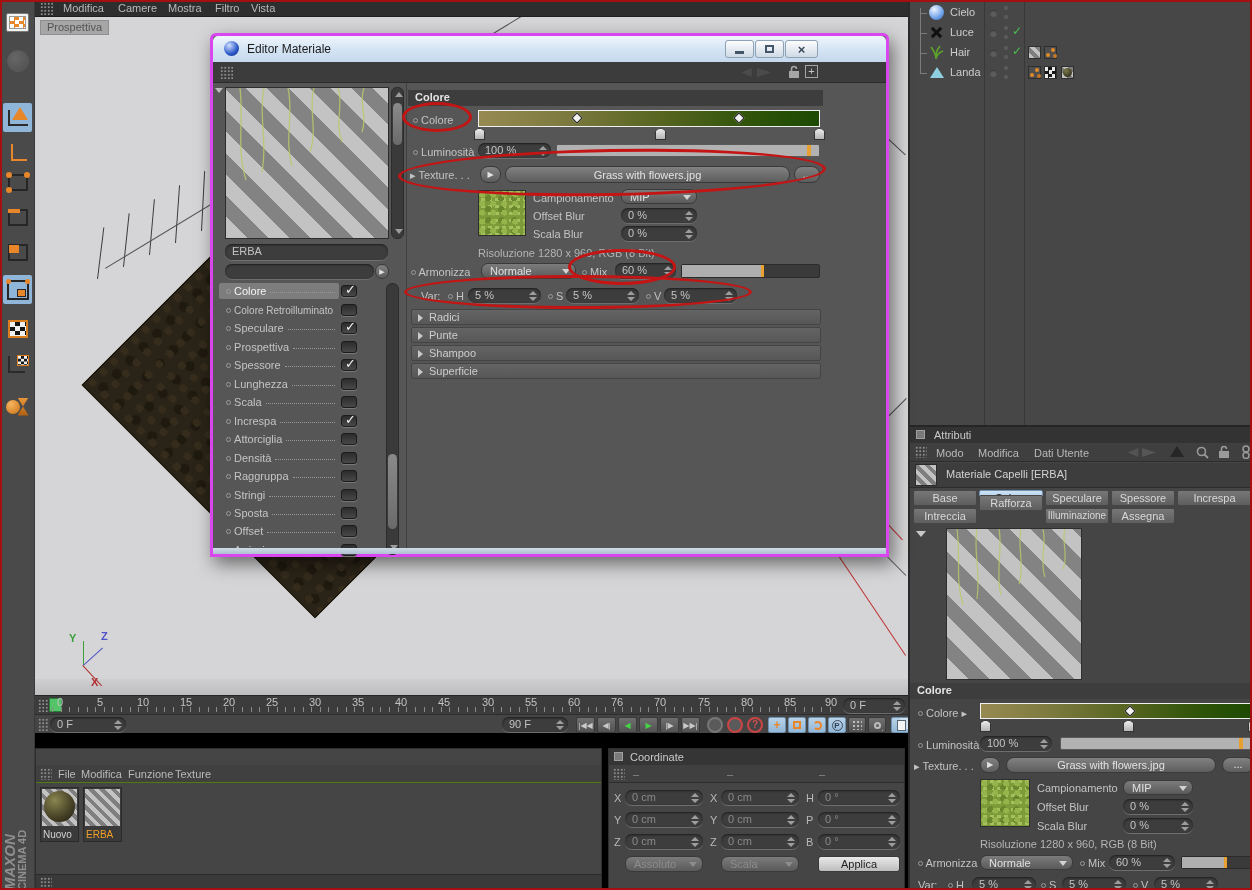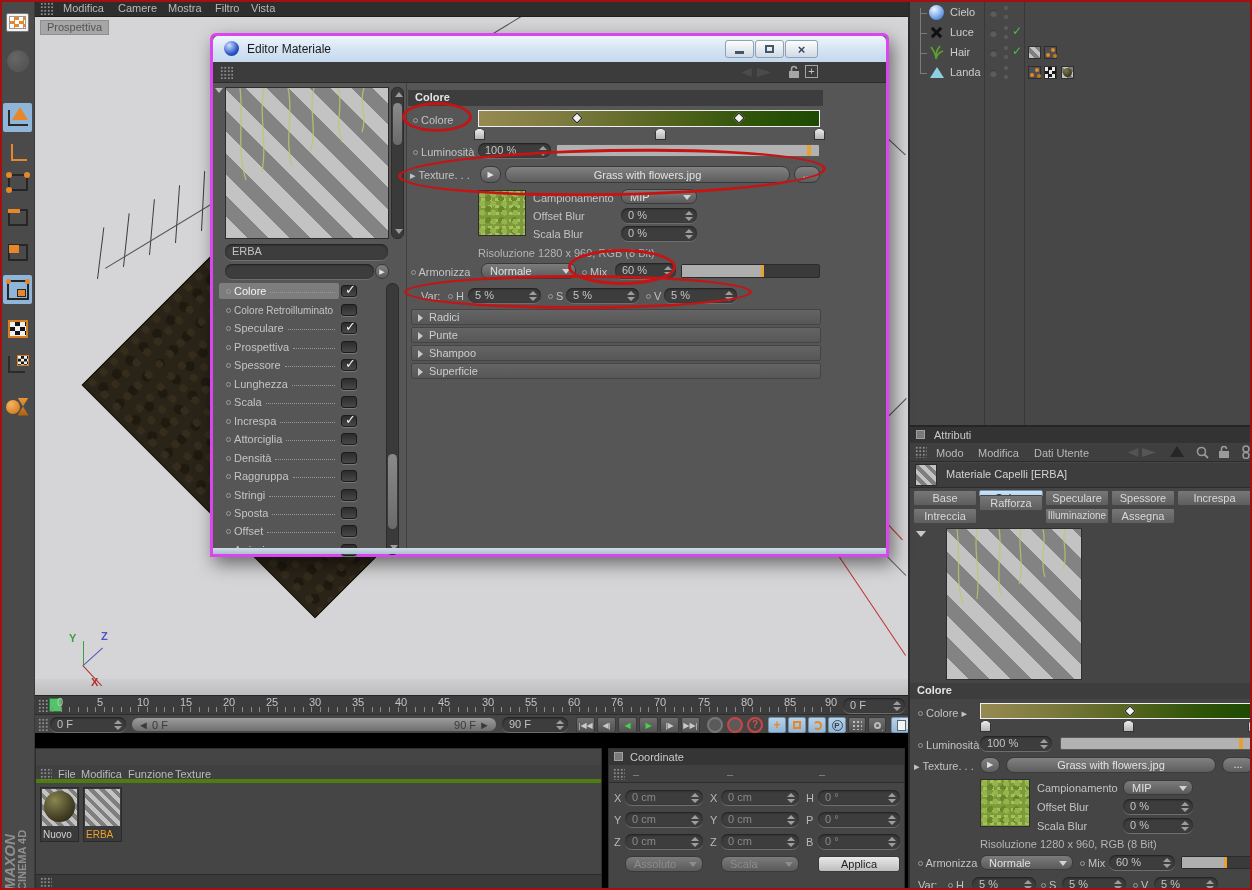--- a/index.html
+++ b/index.html
@@ -204,24 +204,20 @@
     <span class="lab" style="left:663px;top:0">75</span>
     <span class="lab" style="left:706px;top:0">80</span>
     <span class="lab" style="left:749px;top:0">85</span>
     <span class="lab" style="left:790px;top:0">90</span>
     <div class="fld" style="left:808px;top:2px;width:62px;height:15px"><span>0 F</span><i class="ud"></i></div>
   </div>
 
   <div class="abs" style="left:35px;top:714px;width:873px;height:19px;background:#454545;border-top:1px solid #2d2d2d">
     <div class="grip" style="left:3px;top:3px;width:10px;height:13px"></div>
     <div class="fld" style="left:15px;top:2px;width:76px;height:15px"><span>0 F</span><i class="ud"></i></div>
-    <div style="position:absolute;left:96px;top:2px;width:366px;height:15px;background:linear-gradient(#9c9c9c,#6e6e6e);border:1px solid #464646;border-radius:8px;color:#3a3a3a">
-      <span style="position:absolute;left:6px;top:1px">◄ <span>0 F</span></span>
-      <span style="position:absolute;right:6px;top:1px"><span>90 F</span> ►</span>
-    </div>
     <div class="fld" style="left:467px;top:2px;width:66px;height:15px"><span>90 F</span><i class="ud"></i></div>
     <div class="tb" style="left:541px;top:2px">|◀◀</div>
     <div class="tb" style="left:562px;top:2px">◀|</div>
     <div class="tb green" style="left:583px;top:2px">◀</div>
     <div class="tb green" style="left:604px;top:2px">▶</div>
     <div class="tb" style="left:625px;top:2px">|▶</div>
     <div class="tb" style="left:646px;top:2px">▶▶|</div>
     <div class="cb" style="left:672px;top:2px;border:2px solid #777;background:#5a5a5a"></div>
     <div class="cb" style="left:692px;top:2px;border:2px solid #c44;background:#5a5a5a"></div>
     <div class="cb" style="left:712px;top:2px;border:2px solid #c44;color:#d05050;font-size:10px;text-align:center;line-height:12px;font-weight:bold">?</div>
@@ -243,21 +239,21 @@
       </div>
     <div class="bluebtn" style="left:856px;top:2px;width:20px">
         <span style="position:relative;width:9px;height:11px;background:#f4f4f4;border:1px solid #567;box-shadow:3px -2px 0 #cfe0f0"></span>
       </div>
   </div>
 
   <div style="position:absolute;left:1px;top:800px;width:16px;height:90px;writing-mode:vertical-rl;transform:rotate(180deg);color:#8f8f8f;font-weight:bold;font-style:italic;font-size:15px"><span>MAXON</span></div>
   <div style="position:absolute;left:16px;top:790px;width:14px;height:100px;writing-mode:vertical-rl;transform:rotate(180deg);color:#8f8f8f;font-weight:bold;font-size:11px"><span>CINEMA 4D</span></div>
 
   <div class="abs" style="left:35px;top:748px;width:567px;height:142px;background:#454545;border:1px solid #2e2e2e">
-    <div style="position:absolute;left:0;top:16px;width:100%;height:18px;background:#404040;border-bottom:4px solid #4d7c0f">
+    <div style="position:absolute;left:0;top:16px;width:100%;height:18px;background:#404040;border-bottom:1px solid #4d7c0f">
       <div class="grip" style="left:4px;top:3px;width:12px;height:12px"></div>
       <span class="mi" style="left:22px;top:3px">File</span>
       <span class="mi" style="left:45px;top:3px">Modifica</span>
       <span class="mi" style="left:92px;top:3px">Funzione</span>
       <span class="mi" style="left:139px;top:3px">Texture</span>
     </div>
     <div style="position:absolute;left:4px;top:38px;width:39px;height:55px;background:#3a3a3a;border:1px solid #2a2a2a">
       <div class="striped-sm" style="position:absolute;left:1px;top:1px;width:35px;height:37px">
           <div style="position:absolute;left:2px;top:2px;width:31px;height:31px;border-radius:50%;background:radial-gradient(circle at 35% 30%,#8a8550,#4a4528 55%,#1c1a0e)"></div>
         </div>

